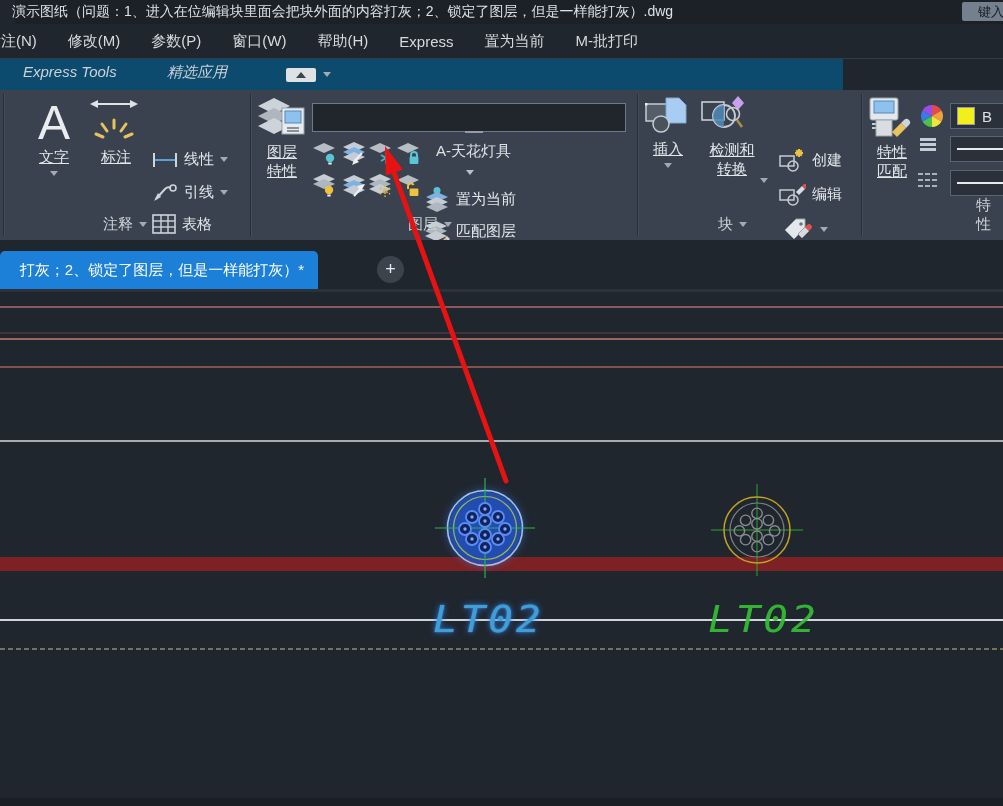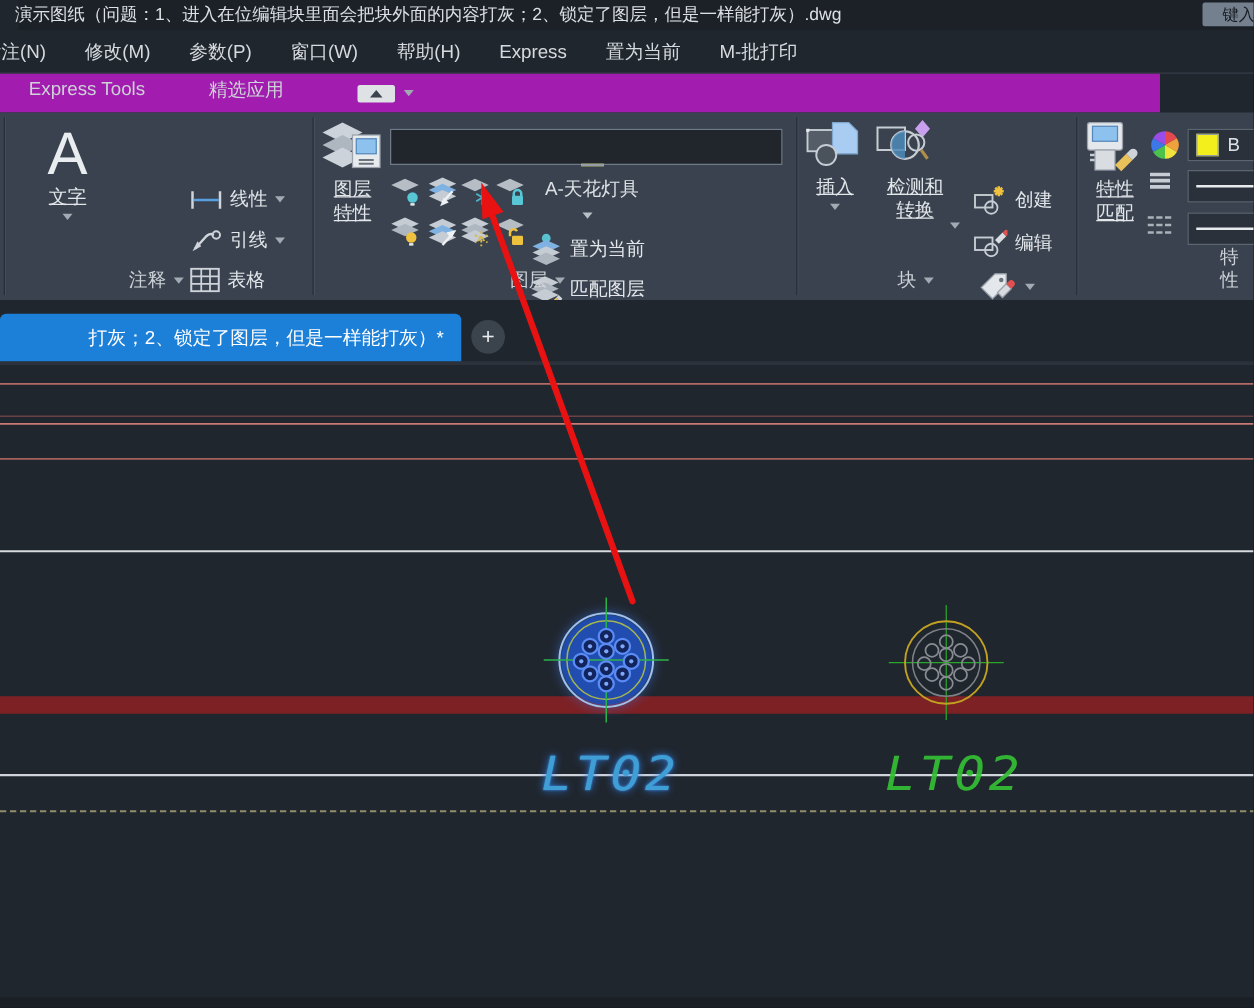--- a/index.html
+++ b/index.html
@@ -12,21 +12,21 @@
   #titlebar .play{position:absolute;right:44px;top:7px;width:0;height:0;
     border-top:5px solid transparent;border-bottom:5px solid transparent;border-left:8px solid #e8ebee;}
   #titlebar .chip{position:absolute;right:0;top:2px;width:40px;height:19px;background:#75808e;
     border-radius:2px;color:#151a21;font-size:13px;line-height:19px;padding-left:16px;overflow:hidden;white-space:nowrap;}
   
   #menubar{position:absolute;left:0;top:24px;width:1003px;height:34px;background:#20262e;
     border-bottom:1px solid #343c46;display:flex;align-items:center;}
   #menubar span{font-size:15px;color:#d6dadf;margin-right:31px;white-space:nowrap;}
   #menubar span:first-child{margin-left:-14px;}
   
-  #tabrow{position:absolute;left:0;top:59px;width:928px;height:31px;background:#a21caf;}
+  #tabrow{position:absolute;left:0;top:59px;width:843px;height:31px;background:#0c4a6e;font-style:italic;}
   #tabrow .rtab{position:absolute;top:4px;font-size:15px;color:#cdd2d8;}
   #tabrow .collapse-btn{position:absolute;left:286px;top:9px;width:30px;height:14px;
     background:#dfe2e5;border-radius:2px;display:flex;align-items:center;justify-content:center;}
   .tri-up{width:0;height:0;border-left:5px solid transparent;border-right:5px solid transparent;border-bottom:6px solid #3c434c;}
   .tri-down{width:0;height:0;border-left:4px solid transparent;border-right:4px solid transparent;border-top:5px solid #a2aab3;}
   #tabrow .tri-down{position:absolute;left:323px;top:13px;}
   
   #ribbon{position:absolute;left:0;top:90px;width:1003px;height:150px;background:#39424e;}
   .vsep{position:absolute;top:4px;height:142px;width:1px;background:#262d36;border-right:1px solid #454f5c;}
   .panel-title{position:absolute;bottom:6px;font-size:15px;color:#ced3d9;display:flex;align-items:center;gap:6px;}
@@ -34,21 +34,21 @@
   .rowlabel{font-size:15px;color:#e3e7eb;white-space:nowrap;}
   .rowitem{position:absolute;display:flex;align-items:center;gap:6px;margin-top:46px;}
   
   #layer-combo{position:absolute;left:312px;top:13px;width:314px;height:29px;background:#20262c;
     border:1px solid #6e7a87;display:flex;align-items:center;gap:9px;padding-left:9px;box-sizing:border-box;flex-direction:column;}
   #layer-combo .lname{font-size:15px;color:#dde1e5;flex:1;}
   #layer-combo .tri-down{margin-right:8px;border-top-color:#b8bfc7;}
   .swatch{width:16px;height:16px;background:#f2ef1d;border:1px solid #959ca5;}
   
   #filetabs{position:absolute;left:0;top:240px;width:1003px;height:52px;background:#20262e;border-bottom:3px solid #2b323c;box-sizing:border-box;}
-  #filetab-active{position:absolute;left:0;top:11px;width:369px;height:38px;background:#1d80d8;
+  #filetab-active{position:absolute;left:0;top:11px;width:318px;height:38px;background:#1d80d8;
     border-radius:5px 5px 0 0;display:flex;justify-content:flex-end;align-items:center;overflow:hidden;}
   #filetab-active span{white-space:nowrap;font-size:15px;color:#fff;padding-right:14px;}
   #newtab-btn{position:absolute;left:377px;top:16px;width:27px;height:27px;border-radius:50%;
     background:#3b434d;color:#e8ebee;font-size:18px;line-height:26px;text-align:center;}
   
   #canvas{position:absolute;left:0;top:292px;width:1003px;height:506px;background:#20262e;font-style:italic;}
   .ltlabel{position:absolute;top:303px;font-size:41px;font-family:"DejaVu Sans Mono",monospace;
     letter-spacing:3px;transform:scaleY(0.92);}
   #lt-left{left:433px;color:#3f9fd4;text-shadow:0 0 7px rgba(45,125,225,.95),0 0 2px rgba(80,160,255,.9);}
   #lt-right{left:708px;color:#35c035;opacity:.92;}
@@ -93,20 +93,35 @@
     <div class="vsep" style="left:250px"></div>
     <div class="vsep" style="left:637px"></div>
     <div class="vsep" style="left:861px"></div>
 
     <div class="abs" style="left:30px;top:6px;width:48px;text-align:center">
       <svg width="48" height="52" viewBox="0 0 48 52">
         <text x="24" y="43" text-anchor="middle" font-size="48" fill="#e9edf0" font-family="Liberation Sans">A</text>
       </svg>
       <div class="biglabel" style="position:static">文字</div>
       <div class="tri-down" style="margin:4px auto 0"></div>
+    </div>
+    <div class="abs" style="left:88px;top:6px;width:56px;text-align:center">
+      <svg width="52" height="52" viewBox="0 0 52 52">
+        <line x1="4" y1="8" x2="48" y2="8" stroke="#dfe3e7" stroke-width="2"></line>
+        <polygon points="2,8 10,4 10,12" fill="#dfe3e7"></polygon>
+          <polygon points="50,8 42,4 42,12" fill="#dfe3e7"></polygon>
+        <g stroke="#eac25c" stroke-width="3" stroke-linecap="round">
+          <line x1="26" y1="24" x2="26" y2="32"></line>
+            <line x1="14" y1="28" x2="19" y2="35"></line>
+          <line x1="38" y1="28" x2="33" y2="35"></line>
+            <line x1="8" y1="38" x2="15" y2="41"></line>
+            <line x1="44" y1="38" x2="37" y2="41"></line>
+        </g>
+      </svg>
+      <div class="biglabel" style="position:static">标注</div>
     </div>
     <div class="rowitem" style="left:152px;top:14px">
       <svg width="26" height="18" viewBox="0 0 26 18">
         <line x1="2" y1="2" x2="2" y2="16" stroke="#cfd4da" stroke-width="2"></line>
         <line x1="24" y1="2" x2="24" y2="16" stroke="#cfd4da" stroke-width="2"></line>
         <line x1="3" y1="9" x2="23" y2="9" stroke="#5aa0e0" stroke-width="2"></line>
       </svg>
       <span class="rowlabel">线性</span>
       <span class="tri-down"></span>
     </div>

